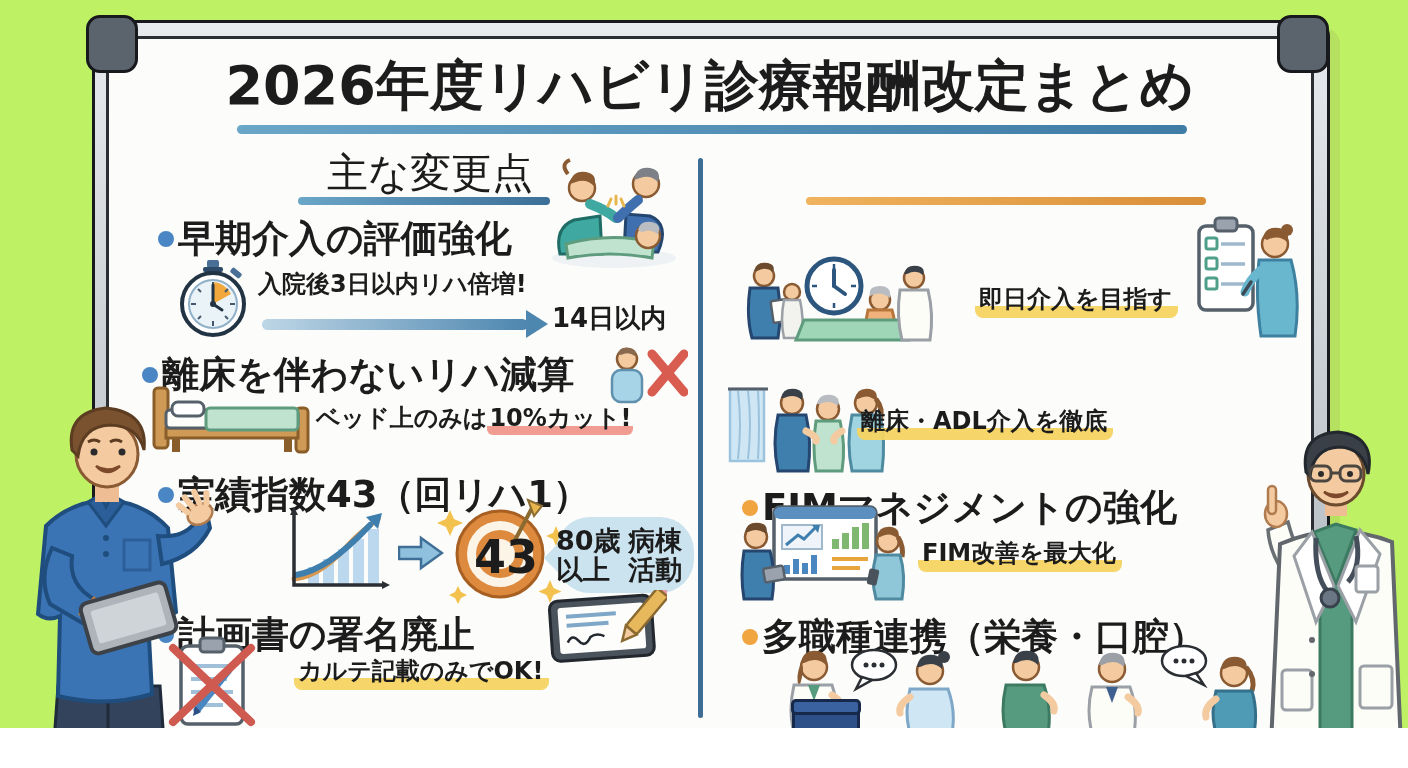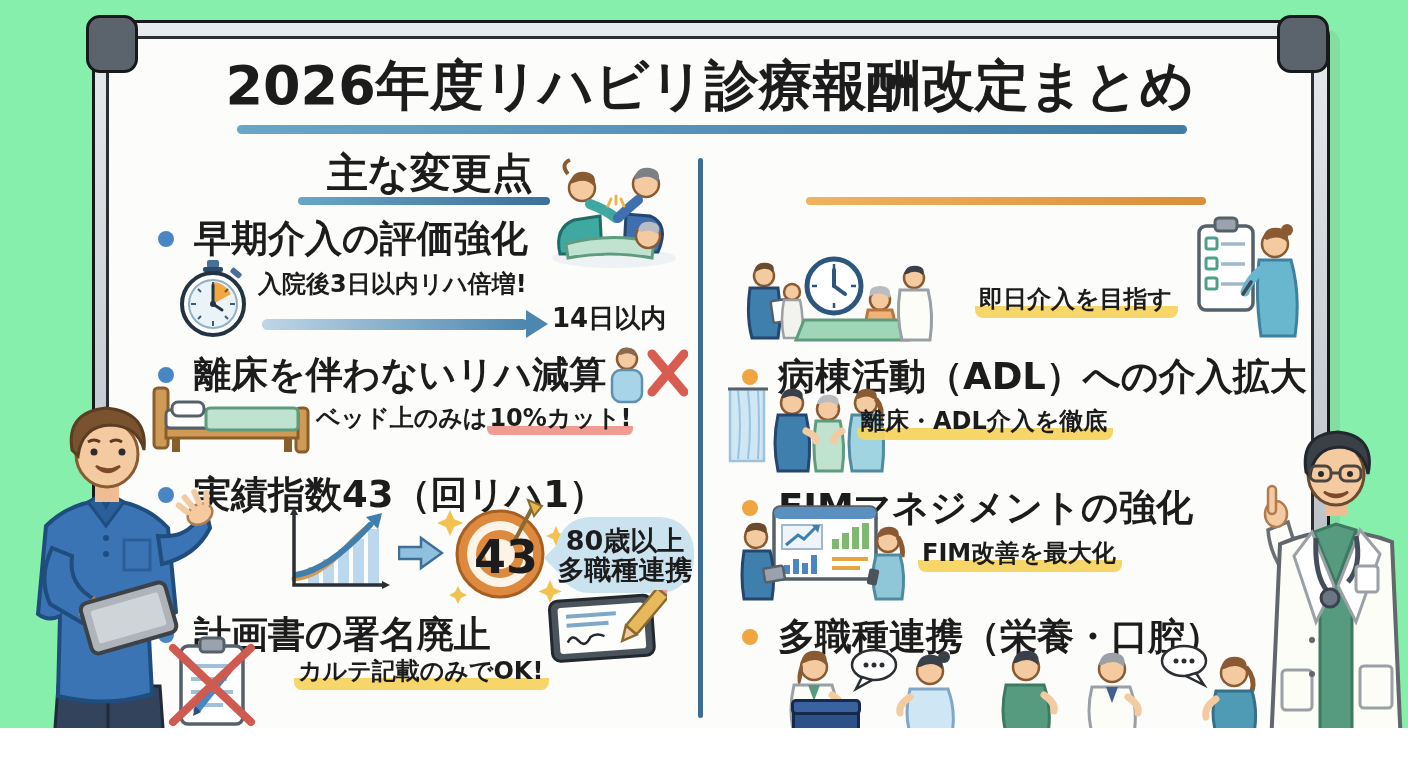--- a/index.html
+++ b/index.html
@@ -1,17 +1,17 @@
 <!DOCTYPE html>
 <html lang="ja"><head>
 <meta charset="utf-8">
 <style>
   html,body{margin:0;padding:0;}
   .stage{position:relative;width:1408px;height:728px;overflow:hidden;
-         background:#86efac;font-family:"DejaVu Sans",sans-serif;color:#1c1c1c;}
+         background:#bef264;font-family:"DejaVu Sans",sans-serif;color:#1c1c1c;}
   .abs{position:absolute;}
   
   .board-frame{left:92px;top:20px;width:1232px;height:740px;
     background:linear-gradient(#e8ebee,#a8b0b8);border:3px solid #17191d;border-radius:16px;
     box-shadow:10px 8px 0 rgba(120,100,70,.12);}
   .board-surface{left:106px;top:36px;width:1202px;height:724px;
     background:#fcfcfa;border:3px solid #2a2d31;border-radius:6px;}
   .corner-cap{width:46px;height:52px;background:#5b636d;border:3px solid #17191d;border-radius:14px;}
   .tray-rail1{left:100px;top:731px;width:1208px;height:9px;background:linear-gradient(#f2f4f6,#b7bec5);
     border:2px solid #17191d;border-radius:6px;}
@@ -24,43 +24,43 @@
     background:#3a62a0;border:3px solid #16294a;border-radius:5px;}
   .marker{left:862px;top:735px;width:58px;height:12px;background:#fdfdfb;border:2px solid #24262a;
     border-radius:6px;}
   .marker:before{content:"";position:absolute;left:-2px;top:-2px;width:16px;height:12px;
     background:#bf4b3e;border:2px solid #24262a;border-radius:6px 0 0 6px;}
   
   .title{left:150px;top:50px;width:1120px;text-align:center;font-size:54px;font-weight:900;
     letter-spacing:0px;white-space:nowrap;}
   .title-underline{left:237px;top:125px;width:950px;height:9px;border-radius:5px;
     background:linear-gradient(90deg,#6aa6c8,#3f7ca6);}
-  .col-header{font-size:41px;font-weight:700;text-align:center;white-space:nowrap;}
+  .col-header{font-size:41px;font-weight:400;text-align:center;white-space:nowrap;}
   .hdr-ul-blue{left:298px;top:197px;width:252px;height:8px;border-radius:4px;
     background:linear-gradient(90deg,#6aa6c8,#3c6f98);}
   .hdr-ul-orange{left:806px;top:197px;width:400px;height:8px;border-radius:4px;
     background:linear-gradient(90deg,#f0b35e,#d98f37);}
   .divider{left:698px;top:158px;width:5px;height:560px;background:#3d6d94;border-radius:3px;}
-  .item{display:flex;align-items:center;gap:20px;white-space:nowrap;}
+  .item{display:flex;align-items:center;gap:4px;white-space:nowrap;}
   .item-title{font-size:37px;font-weight:900;}
   .sub{font-size:24px;font-weight:900;white-space:nowrap;}
   .dot{width:16px;height:16px;border-radius:50%;flex:0 0 auto;}
   .dot-blue{background:#4b86c4;}
   .dot-orange{background:#f0a541;}
   .hl-yellow{background:linear-gradient(to top,rgba(246,212,98,.95) 12px,transparent 12px);
     padding:0 6px 5px 4px;border-radius:8px;}
   .hl-red{background:linear-gradient(to top,rgba(240,148,137,.92) 9px,transparent 9px);
     padding:0 2px 3px 2px;border-radius:6px;}
   .arrow1-bar{left:262px;top:319px;width:266px;height:11px;border-radius:6px;
     background:linear-gradient(90deg,#bed6e6,#4d86af);}
   .arrow1-head{left:526px;top:310px;width:0;height:0;border-top:14px solid transparent;
     border-bottom:14px solid transparent;border-left:22px solid #4d86af;}
   .arrow1-label{left:552px;top:301px;font-size:26px;font-weight:900;}
   .bubble{left:556px;top:517px;width:138px;height:76px;background:#cbe2ef;border-radius:34px;
-    display:flex;flex-direction:column;align-items:center;justify-content:center;
+    display:flex;flex-direction:row;align-items:center;justify-content:center;
     font-size:27px;font-weight:900;line-height:1.08;}
   .bubble-tail{left:548px;top:548px;width:20px;height:20px;background:#cbe2ef;transform:rotate(45deg);}
   .target-num{left:462px;top:530px;width:76px;text-align:right;font-size:46px;font-weight:900;}
 </style>
 </head>
 <body>
 
 <div class="stage">
 
   <div class="abs board-frame"></div>
@@ -115,21 +115,21 @@
     </g>
     <line x1="37" y1="46" x2="37" y2="27" stroke="#223344" stroke-width="3" stroke-linecap="round"></line>
     <line x1="37" y1="46" x2="46" y2="52" stroke="#223344" stroke-width="3" stroke-linecap="round"></line>
     <circle cx="37" cy="46" r="3" fill="#223344"></circle>
   </svg>
   <div class="abs sub" style="left:258px;top:268px;">入院後3日以内リハ倍増!</div>
   <div class="abs arrow1-bar"></div>
   <div class="abs arrow1-head"></div>
   <div class="abs arrow1-label">14日以内</div>
 
-  <div class="abs item" style="left:158px;top:350px;">
+  <div class="abs item" style="left:142px;top:350px;">
     <span class="dot dot-blue"></span>
     <span class="item-title">離床を伴わないリハ減算</span>
   </div>
   <svg class="abs" style="left:600px;top:344px;" width="88" height="60" viewBox="0 0 88 60">
     <circle cx="27" cy="15" r="10" fill="#f4cba1" stroke="#8a5a33" stroke-width="2.5"></circle>
     <path d="M18 10 Q20 2 30 4 Q38 6 35 12 Q28 7 21 11 Z" fill="#8a6a4e"></path>
     <rect x="12" y="26" width="30" height="32" rx="9" fill="#a8d4e8" stroke="#5f90ad" stroke-width="2.5"></rect>
     <line x1="52" y1="10" x2="84" y2="48" stroke="#d85c50" stroke-width="9" stroke-linecap="round"></line>
     <line x1="84" y1="10" x2="52" y2="48" stroke="#d85c50" stroke-width="9" stroke-linecap="round"></line>
   </svg>
@@ -180,21 +180,21 @@
       <path d="M22 18 l4 9 9 4 -9 4 -4 9 -4 -9 -9 -4 9 -4 z"></path>
       <path d="M128 34 l3 7 7 3 -7 3 -3 7 -3 -7 -7 -3 7 -3 z"></path>
       <path d="M30 94 l3 6 6 3 -6 3 -3 6 -3 -6 -6 -3 6 -3 z"></path>
       <path d="M122 88 l3.5 8 8 3.5 -8 3.5 -3.5 8 -3.5 -8 -8 -3.5 8 -3.5 z"></path>
     </g>
   </svg>
   <div class="abs target-num">43</div>
   <div class="abs bubble-tail"></div>
   <div class="abs bubble">
     <span>80歳以上</span>
-    <span>多職種連携</span>
+    <span>病棟活動</span>
   </div>
 
   <div class="abs item" style="left:158px;top:610px;">
     <span class="dot dot-blue"></span>
     <span class="item-title">計画書の署名廃止</span>
   </div>
   <svg class="abs" style="left:545px;top:590px;" width="122" height="74" viewBox="0 0 122 74">
     <g transform="rotate(-4 60 40)">
       <rect x="6" y="8" width="102" height="60" rx="8" fill="#4a525c" stroke="#23282e" stroke-width="3"></rect>
       <rect x="14" y="15" width="86" height="46" rx="3" fill="#fdfdfb"></rect>
@@ -267,24 +267,20 @@
     <path d="M126 54 Q122 70 126 82 L152 82 Q154 66 150 54 Z" fill="#f0b27a" stroke="#b9763a" stroke-width="3"></path>
     <path d="M62 64 L158 64 L166 84 L54 84 Z" fill="#9fd6b8" stroke="#5f9c7e" stroke-width="3"></path>
     <circle cx="172" cy="22" r="10" fill="#f4cba1" stroke="#8a5a33" stroke-width="2.5"></circle>
     <path d="M162 18 Q164 8 176 10 Q184 12 181 19 Q174 13 165 18 Z" fill="#3a4048"></path>
     <path d="M158 34 Q154 60 160 84 L188 84 Q192 58 186 34 Z" fill="#fdfdf8" stroke="#9aa0a6" stroke-width="3"></path>
   </svg>
   <div class="abs sub" style="left:944px;top:283px;margin-left:31px;">
     <span class="hl-yellow">即日介入を目指す</span>
   </div>
 
-  <div class="abs item" style="left:742px;top:352px;">
-    <span class="dot dot-orange"></span>
-    <span class="item-title">病棟活動（ADL）への介入拡大</span>
-  </div>
   <svg class="abs" style="left:728px;top:385px;" width="182" height="88" viewBox="0 0 182 88">
     <rect x="2" y="4" width="34" height="72" fill="#cfe6f4" stroke="#9cc3dd" stroke-width="2.5"></rect>
     <path d="M10 6 Q14 40 10 74 M20 6 Q24 40 20 74 M30 6 Q32 40 30 74" stroke="#9cc3dd" stroke-width="2" fill="none"></path>
     <line x1="0" y1="4" x2="40" y2="4" stroke="#55606b" stroke-width="3"></line>
     <circle cx="64" cy="18" r="11" fill="#f4cba1" stroke="#8a5a33" stroke-width="2.5"></circle>
     <path d="M53 13 Q55 2 68 4 Q77 6 74 15 Q66 8 56 13 Z" fill="#3a4048"></path>
     <path d="M50 30 Q44 58 50 86 L80 86 Q84 56 78 30 Z" fill="#3f7fae" stroke="#24466f" stroke-width="3"></path>
     <circle cx="100" cy="24" r="11" fill="#f4cba1" stroke="#8a5a33" stroke-width="2.5"></circle>
     <path d="M89 19 Q91 8 104 10 Q113 12 110 21 Q102 14 92 19 Z" fill="#b9bdc1"></path>
     <path d="M88 36 Q84 62 88 86 L114 86 Q118 60 112 36 Z" fill="#bfe3cf" stroke="#5f9c7e" stroke-width="3"></path>

